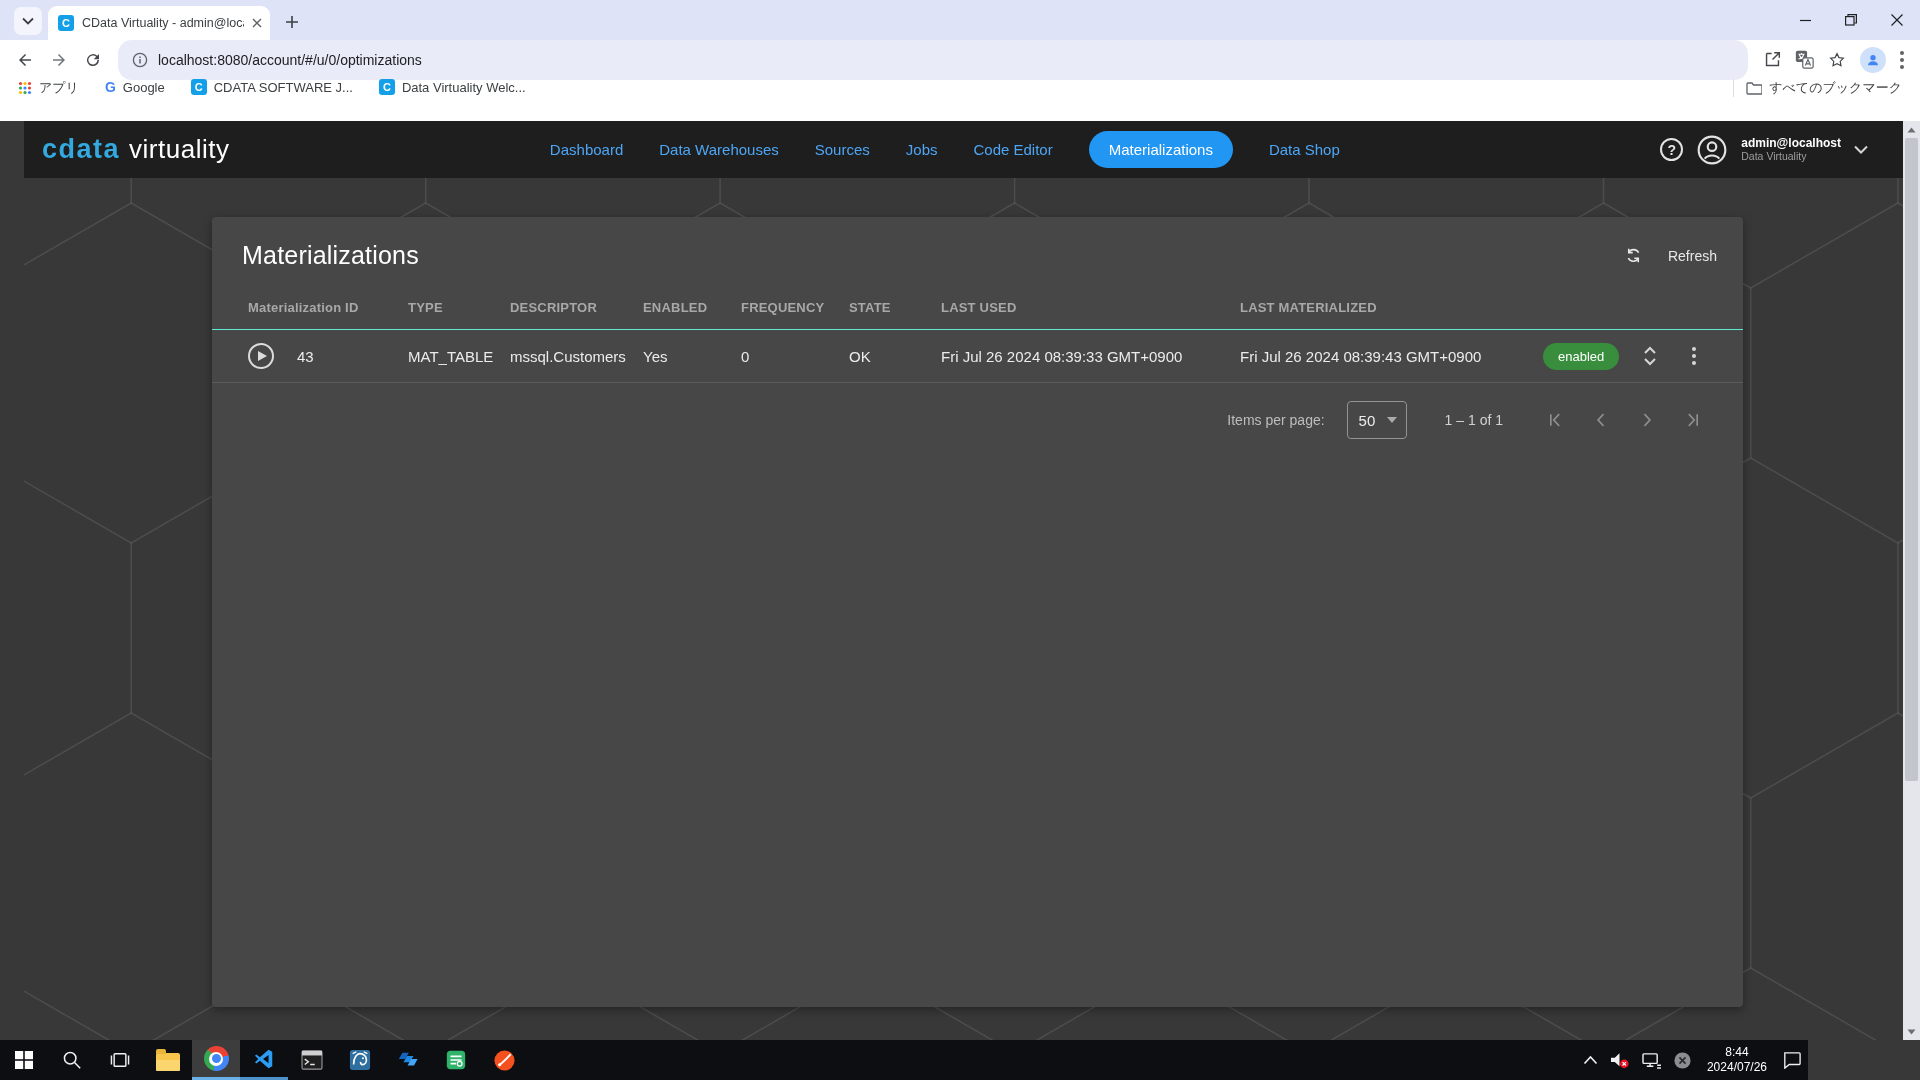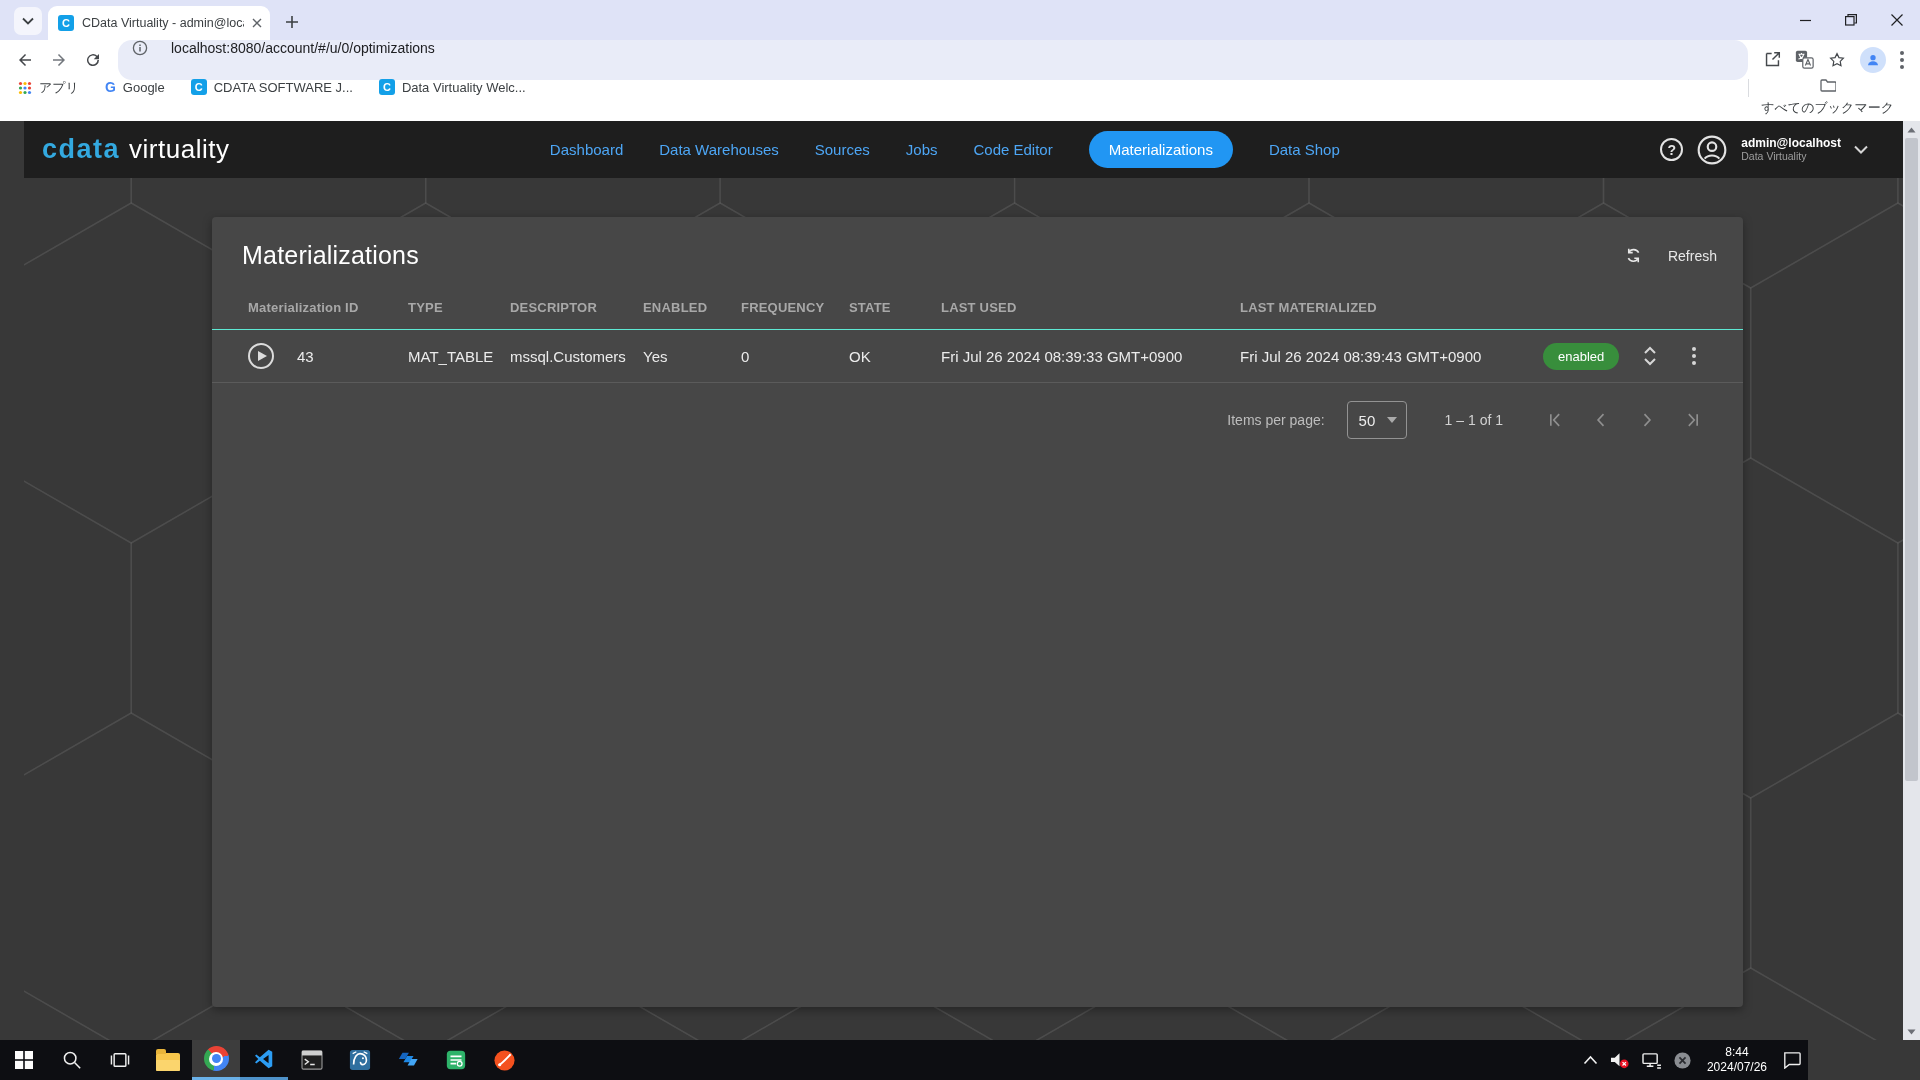--- a/index.html
+++ b/index.html
@@ -14,22 +14,22 @@
          display:flex; align-items:center; padding:0 8px 0 10px; gap:8px; }
   .tab-title { flex:1; font-size:12.5px; color:#3c4043; white-space:nowrap; overflow:hidden; }
   .favicon { width:16px; height:16px; border-radius:3px; background:#13a0e8; color:#fff; font-size:11px; font-weight:bold;
              display:flex; align-items:center; justify-content:center; flex:none; }
   .newtab-btn { width:28px; height:28px; margin:0 0 4px 8px; border-radius:50%; display:flex; align-items:center; justify-content:center; }
   .win-controls { position:absolute; right:0; top:0; height:40px; display:flex; }
   .win-btn { width:46px; height:100%; display:flex; align-items:center; justify-content:center; }
 
   .toolbar { height:39px; background:#fff; display:flex; align-items:center; padding:0 10px; gap:4px; }
   .nav-btn { width:30px; height:30px; border-radius:50%; display:flex; align-items:center; justify-content:center; flex:none; }
-  .omnibox { flex:1; height:40px; background:#e9ecf8; border-radius:14px; display:flex; align-items:flex-start;
-             padding:0 14px; gap:23px; margin:0 6px; }
+  .omnibox { flex:1; height:40px; background:#e9ecf8; border-radius:14px; display:flex; align-items:center;
+             padding:0 14px; gap:10px; margin:0 6px; }
   .url-text { font-size:14px; color:#202124; }
   .omni-right { display:flex; align-items:center; gap:14px; margin:0 6px; }
   .profile-btn { width:26px; height:26px; border-radius:50%; background:#cfe0fb; display:flex; align-items:center; justify-content:center; }
 
   .bookmarks { height:42px; background:#ffffff; display:flex; align-items:flex-start; padding:0 18px; }
   .bm { display:flex; align-items:center; gap:7px; margin-right:26px; font-size:13px; color:#3c4043; }
   .bm-spacer { flex:1; }
   .bm-divider { width:1px; height:18px; background:#dadce0; margin-right:12px; }
 
   
@@ -215,21 +215,21 @@
     <div class="bm">
       <span class="favicon">C</span>
       <span>CDATA SOFTWARE J...</span>
     </div>
     <div class="bm">
       <span class="favicon">C</span>
       <span>Data Virtuality Welc...</span>
     </div>
     <div class="bm-spacer"></div>
     <div class="bm-divider"></div>
-    <div class="bm" style="margin-right:8px;flex-direction:column;">
+    <div class="bm" style="margin-right:0;">
       <svg width="16" height="13" viewBox="0 0 16 13">
           <path d="M1 2 a1 1 0 0 1 1-1 h4 l1.5 2 H15 a1 1 0 0 1 1 1 v7 a1 1 0 0 1 -1 1 H2 a1 1 0 0 1 -1-1z" fill="none" stroke="#5f6368" stroke-width="1.3"></path>
         </svg>
       <span>すべてのブックマーク</span>
     </div>
   </div>
 
   <div class="viewport">
 
     <div class="appnav">

